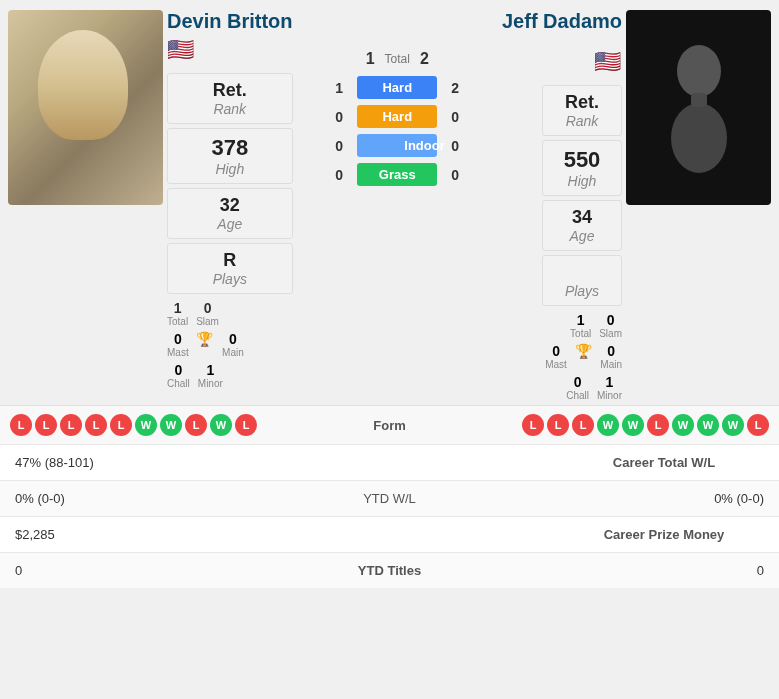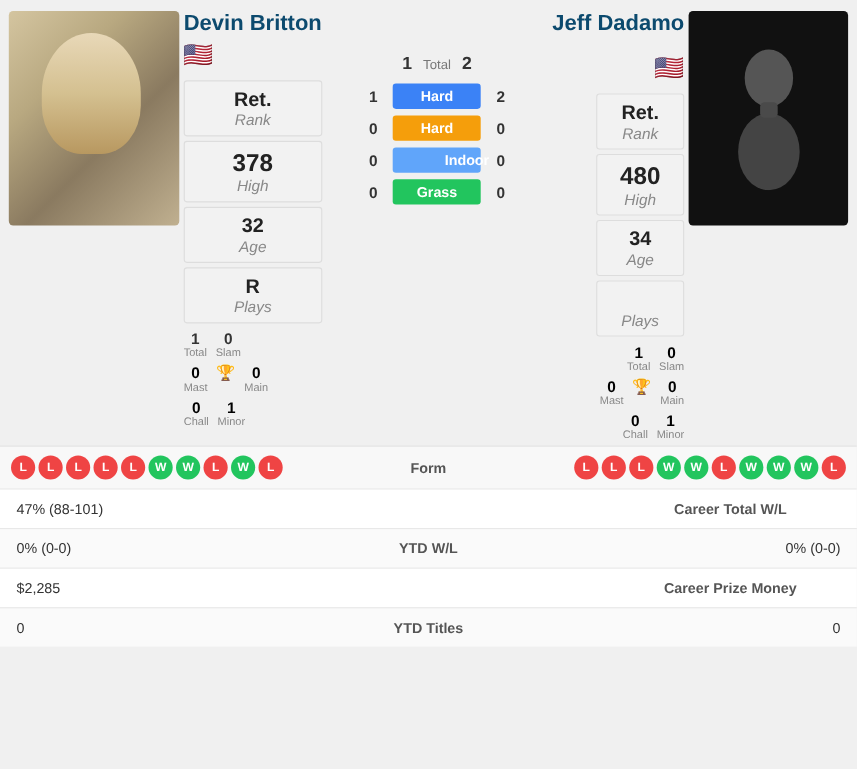--- a/index.html
+++ b/index.html
@@ -339,21 +339,21 @@
           <span class="player-name">Jeff Dadamo</span>
           <span class="flag-icon">🇺🇸</span>
         </div>
 
         <div class="stat-group">
           <span class="val ret-label">Ret.</span>
           <span class="lbl">Rank</span>
         </div>
 
         <div class="stat-group">
-          <span class="val" style="font-size:22px;">480</span>
+          <span class="val" style="font-size:22px;">550</span>
           <span class="lbl">High</span>
         </div>
 
         <div class="stat-group">
           <span class="val">34</span>
           <span class="lbl">Age</span>
         </div>
 
         <div class="stat-group">
           <span class="val">&nbsp;</span>
@@ -426,21 +426,21 @@
       </div>
   </div>
 
   <div id="stats-rows-container">
       <div class="stats-row">
         <span class="stats-row-left">47% (88-101)</span>
         <span class="stats-row-center" style="font-weight: bold;">Career Total W/L</span>
       </div>
       <div class="stats-row">
         <span class="stats-row-left">0% (0-0)</span>
-        <span class="stats-row-center" style="font-weight: bold;">YTD W/L</span>
+        <span class="stats-row-center" style="font-weight: normal;">YTD W/L</span>
         <span class="stats-row-right">0% (0-0)</span>
       </div>
       <div class="stats-row">
         <span class="stats-row-left">$2,285</span>
         <span class="stats-row-center" style="font-weight: bold;">Career Prize Money</span>
       </div>
       <div class="stats-row">
         <span class="stats-row-left">0</span>
         <span class="stats-row-center" style="font-weight: bold;">YTD Titles</span>
         <span class="stats-row-right">0</span>

